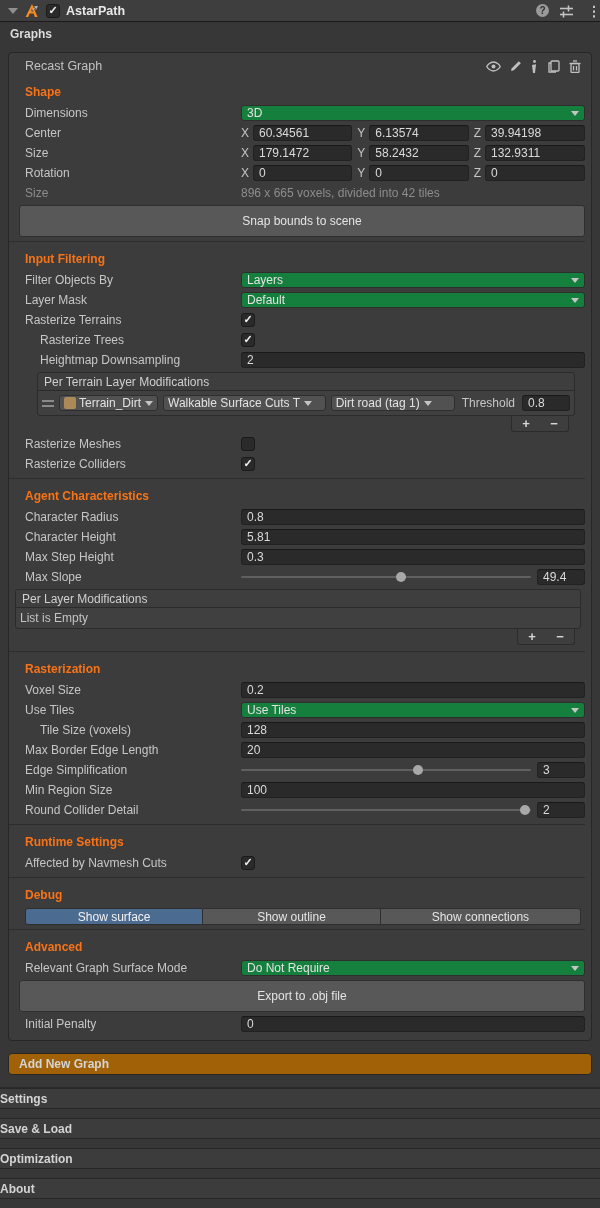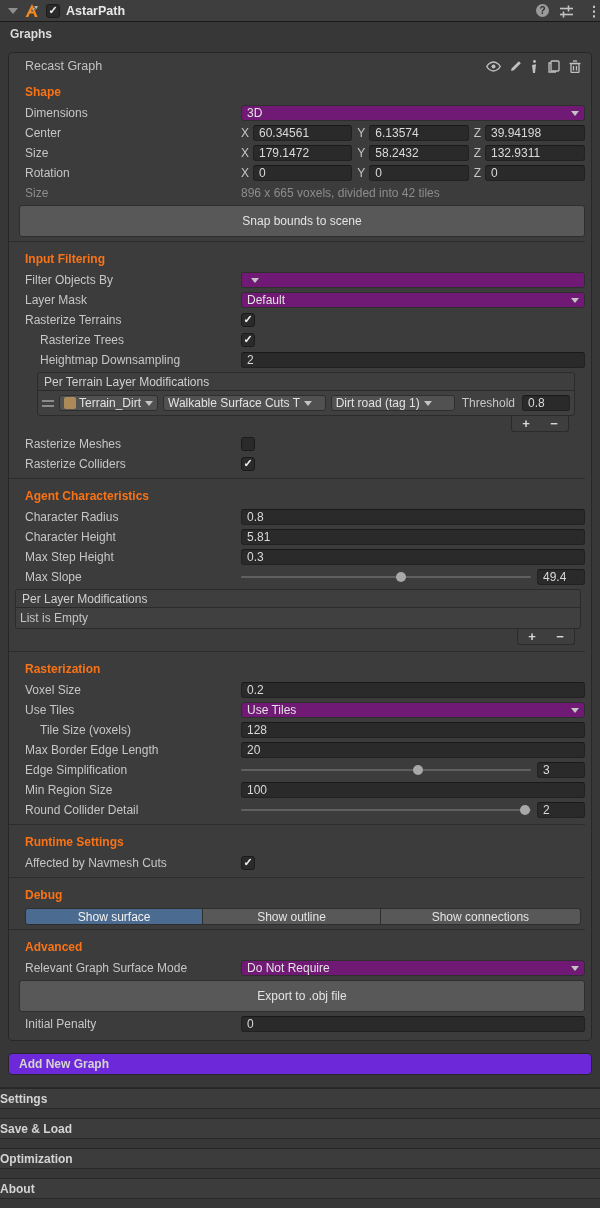--- a/index.html
+++ b/index.html
@@ -44,21 +44,21 @@
   .sep { height:1px; background:#2d2d2d; margin:4px 0 4px -16px; }
 
   .row { height:20px; display:flex; align-items:center; }
   .lbl { width:216px; flex:none; color:#c6c6c6; white-space:nowrap; overflow:hidden; }
   .lbl.ind { padding-left:15px; }
   .lbl.dim, .dimtext { color:#8d8d8d; }
   .val { flex:1; display:flex; align-items:center; min-width:0; }
 
   .tf { background:#2a2a2a; border:1px solid #212121; border-top-color:#191919; border-radius:3px;
     height:16px; display:flex; align-items:center; padding:0 5px; color:#dadada; flex:1; min-width:0; }
-  .dd { background:#701a75; border:1px solid #2e2e2e; border-radius:3px; height:16px;
+  .dd { background:#15803d; border:1px solid #2e2e2e; border-radius:3px; height:16px;
     display:flex; align-items:center; padding:0 5px; color:#e2e2e2; flex:1; min-width:0; }
   .dd .ddtext { flex:1; white-space:nowrap; overflow:hidden; }
   .chev { width:0; height:0; border-left:4px solid transparent; border-right:4px solid transparent;
     border-top:5px solid #c4c4c4; flex:none; margin-left:4px; }
 
   .vec { display:flex; flex:1; gap:5px; }
   .axis { flex:1; display:flex; align-items:center; gap:4px; min-width:0; }
   .axlbl { color:#c6c6c6; flex:none; }
 
   .ubtn { background:#585858; border:1px solid #2e2e2e; border-radius:3px; height:32px;
@@ -94,21 +94,21 @@
 
   
   .seg { display:flex; height:17px; margin:2px 4px 2px 0; }
   .seg-btn { flex:1; background:#585858; border:1px solid #2e2e2e; border-left-width:0;
     display:flex; align-items:center; justify-content:center; color:#e4e4e4; }
   .seg-btn:first-child { border-left-width:1px; border-radius:3px 0 0 3px; }
   .seg-btn:last-child { border-radius:0 3px 3px 0; flex:1.13; }
   .seg-btn.on { background:var(--sel,#4c6b90); color:#f2f2f2; }
 
   
-  .add-graph { margin:8px 8px 0 8px; height:22px; background:#6d28d9; border:1px solid #272727;
+  .add-graph { margin:8px 8px 0 8px; height:22px; background:#a16207; border:1px solid #272727;
     border-radius:4px; display:flex; align-items:center; padding-left:10px; color:#d4d4d4; font-weight:bold; }
   .sep2 { height:1px; background:#2a2a2a; margin-top:12px; }
   .about-row { height:20px; display:flex; align-items:center; padding-left:16px; margin-top:8px; }
   .about-row .lbl { width:224px; }
   .scan-btn { margin:8px 8px 0 8px; height:18px; }
 
   
   .icon { flex:none; display:flex; align-items:center; justify-content:center; }
 </style>
 </head>
@@ -262,20 +262,21 @@
   <div class="ubtn wide-btn">Snap bounds to scene</div>
 
   <div class="sep"></div>
 
   <div class="heading">Input Filtering</div>
 
   <div class="row">
     <span class="lbl">Filter Objects By</span>
     <span class="val">
         <span class="dd">
+          <span class="ddtext">Layers</span>
           <span class="chev"></span>
         </span>
       </span>
   </div>
 
   <div class="row">
     <span class="lbl">Layer Mask</span>
     <span class="val">
         <span class="dd">
           <span class="ddtext">Default</span>

